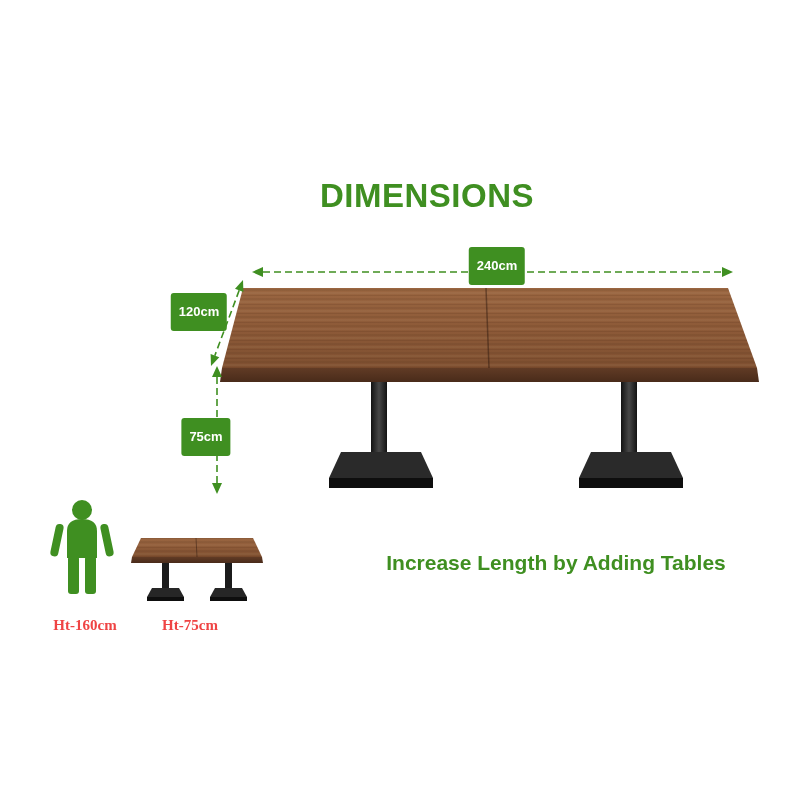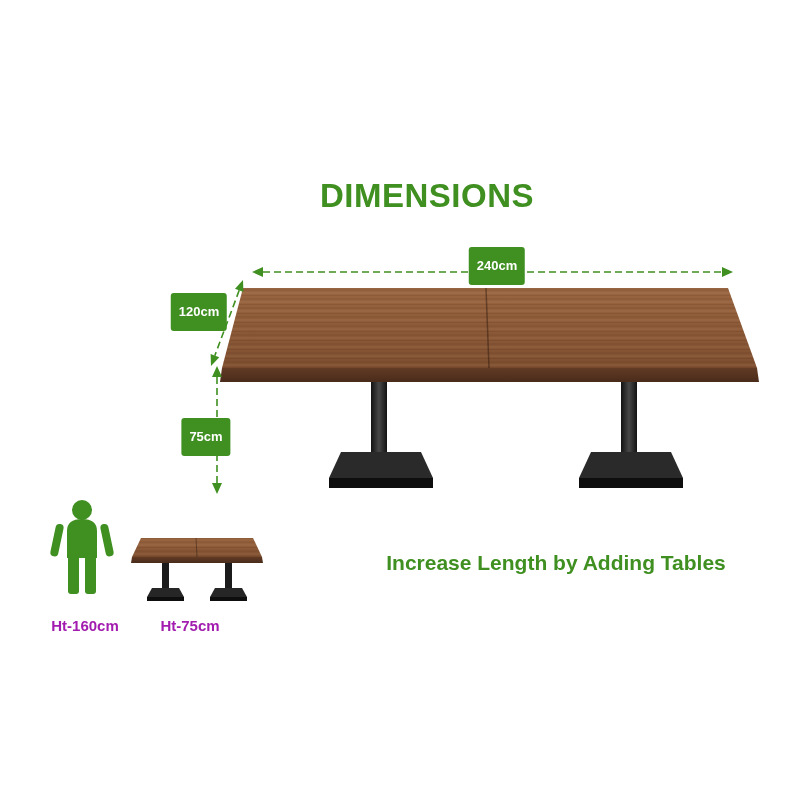--- a/index.html
+++ b/index.html
@@ -32,24 +32,25 @@
     padding:12px 8px;
     border-radius:3px;
     white-space:nowrap;
   }
   .badge-length{left:497px;top:247px;}
   .badge-depth{left:199px;top:293px;}
   .badge-height{left:206px;top:418px;}
   .fig-label{
     position:absolute;
     transform:translateX(-50%);
-    color:#a21caf;
+    color:#ef4444;
     font-size:15px;
     font-weight:bold;
     white-space:nowrap;
+    font-family:Liberation Serif, serif;
   }
   .label-person{left:85px;top:617px;}
   .label-small-table{left:190px;top:617px;}
   .note{
     position:absolute;
     left:556px;top:551px;
     transform:translateX(-50%);
     color:#3f8f21;
     font-size:21px;
     font-weight:700;

